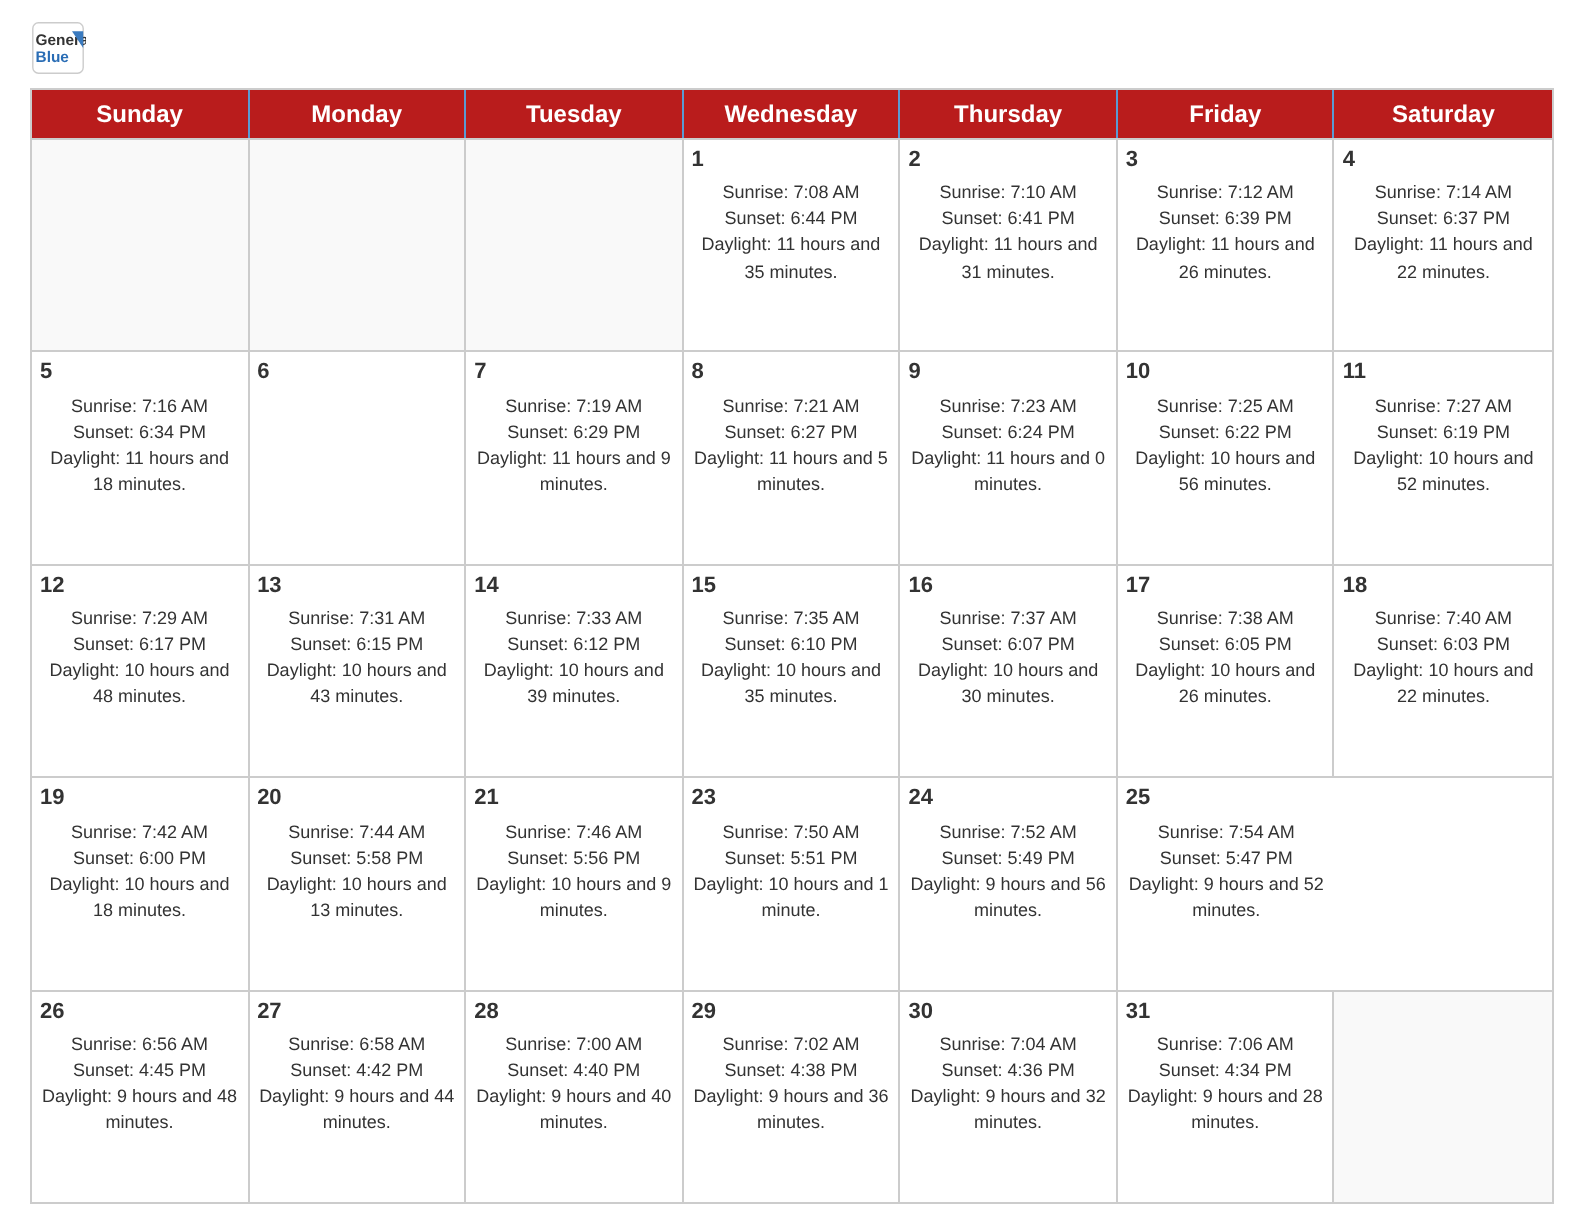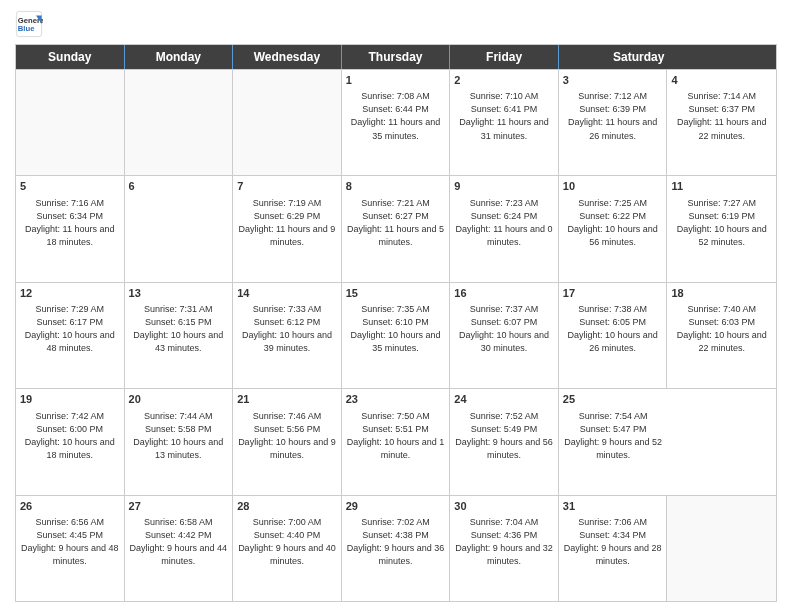--- a/index.html
+++ b/index.html
@@ -47,31 +47,31 @@
     }
     .calendar {
       flex: 1;
       display: flex;
       flex-direction: column;
       border: 1px solid #ccc;
     }
     .cal-header-row {
       display: grid;
       grid-template-columns: repeat(7, 1fr);
-      background: #404040;
+      background: #b91c1c;
     }
     .cal-header-cell {
       color: #fff;
       font-size: 12px;
       font-weight: bold;
       text-align: center;
       padding: 5px 3px;
       border-right: 1px solid #5a9ad4;
     }
-    .cal-header-cell:last-child { border-right: none; text-align: right; }
+    .cal-header-cell:last-child { border-right: none; }
     .cal-body {
       flex: 1;
       display: flex;
       flex-direction: column;
     }
     .cal-week {
       display: grid;
       grid-template-columns: repeat(7, 1fr);
       flex: 1;
       border-top: 1px solid #ccc;
@@ -115,20 +115,21 @@
     <div class="title-block">
       <div class="month-title"></div>
       <div class="location-title"></div>
     </div>
   </div>
 
   <div class="calendar">
     <div class="cal-header-row">
     <div class="cal-header-cell">Sunday</div>
         <div class="cal-header-cell">Monday</div>
+        <div class="cal-header-cell">Tuesday</div>
         <div class="cal-header-cell">Wednesday</div>
         <div class="cal-header-cell">Thursday</div>
         <div class="cal-header-cell">Friday</div>
         <div class="cal-header-cell">Saturday</div>
       </div>
     <div class="cal-body">
     <div class="cal-week">
           <div class="cal-cell empty"></div>
           <div class="cal-cell empty"></div>
           <div class="cal-cell empty"></div>

